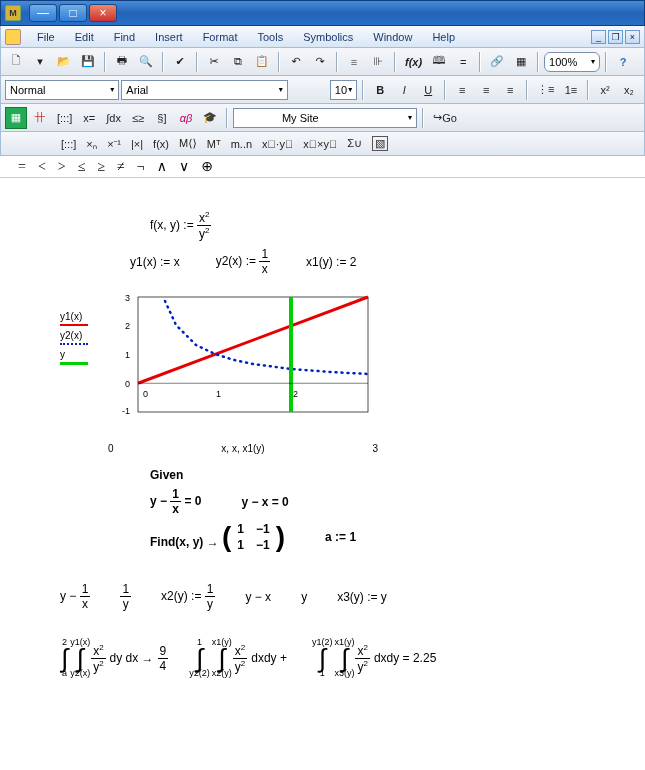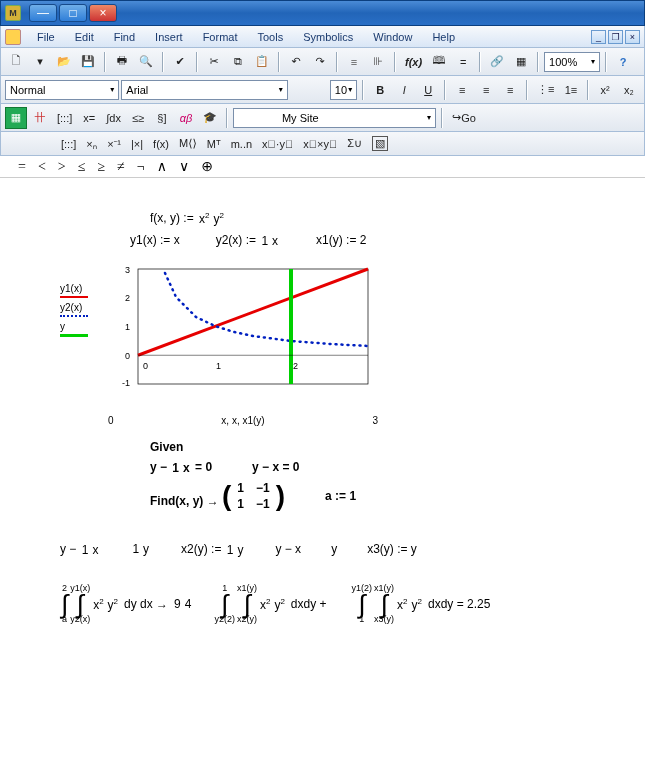--- a/index.html
+++ b/index.html
@@ -21,42 +21,42 @@
   .menubar .appicon2 { width:16px;height:16px;background:#ffd24d;border:1px solid #b88;border-radius:2px;margin-right:6px;}
   .menubar span.mi { padding: 3px 10px; font-size: 11px; color: #1a3a6e; cursor: default; }
 
   
   .toolbar { height: 28px; background: linear-gradient(#f5f7fa,#e2e8f0); border: 1px solid #a6bdd8; border-top:none; display: flex; align-items: center; padding: 0 4px; gap: 2px; }
   .tbtn { min-width: 22px; height: 22px; border: 1px solid transparent; display: flex; align-items: center; justify-content: center; font-size: 11px; background: transparent; color: #222; cursor: default; padding:0 3px;}
   .sep { width: 2px; height: 20px; border-left: 1px solid #9ab; border-right: 1px solid #fff; margin: 0 3px; }
   select, .combo { height: 20px; border: 1px solid #7a8fab; font-size: 11px; background: #fff; }
   .combo { display:flex;align-items:center;padding:0 4px;}
   .combo .arr { margin-left:auto;font-size:8px;}
-  .zoom { width:56px;}
+  .zoom { width:56px;border-radius:6px;}
   .style-combo { width:118px;}
   .font-combo { width:172px;}
   .size-combo { width:28px;margin-left:40px;}
-  .site-combo { width:203px;padding-left:48px;}
+  .site-combo { width:184px;padding-left:48px;}
   .bold { font-weight:bold;}
   .ital { font-style:italic;}
   .uline { text-decoration:underline;}
   .greyicon { color:#555;}
 
   
   .palette { height:24px; background: linear-gradient(#f5f7fa,#e2e8f0); border:1px solid #a6bdd8;border-top:none; display:flex;align-items:center;gap:10px;padding:0 40px 0 60px;font-family:'Times New Roman',serif;font-size:11px;color:#222;}
   .palette span { white-space:nowrap;}
 
   .opsbar { height:22px;display:flex;align-items:center;gap:12px;padding:0 18px;border-bottom:1px solid #ccc;}
   .opsbar span { font-family:'Times New Roman',serif;font-size:14px;}
 
   
   .docarea { padding: 25px 40px 30px 60px; font-family: 'Times New Roman', serif; font-size: 12px; color: #000; }
 
   .math-row { display:flex;align-items:center;gap:36px;margin:8px 0;}
-  .frac { display:inline-flex;flex-direction:row;align-items:center;vertical-align:middle;line-height:1;text-align:center;}
+  .frac { display:inline-flex;flex-direction:column;align-items:center;vertical-align:middle;line-height:1;text-align:center;}
   .frac .num, .frac .den { padding:0 2px;}
   .frac .bar { width:100%;border-top:1px solid #000;margin:1px 0;}
   sup { font-size:8px;}
 
   
   .chart-wrap { display:flex;margin:12px 0 6px 0;}
   .chart-legend { width:48px;font-size:10px;padding-top:24px;}
   .leg-item { margin-bottom:4px;}
   .leg-line { height:2px;width:28px;display:block;margin-top:2px;}
   svg.chart { width:270px;height:150px;}

